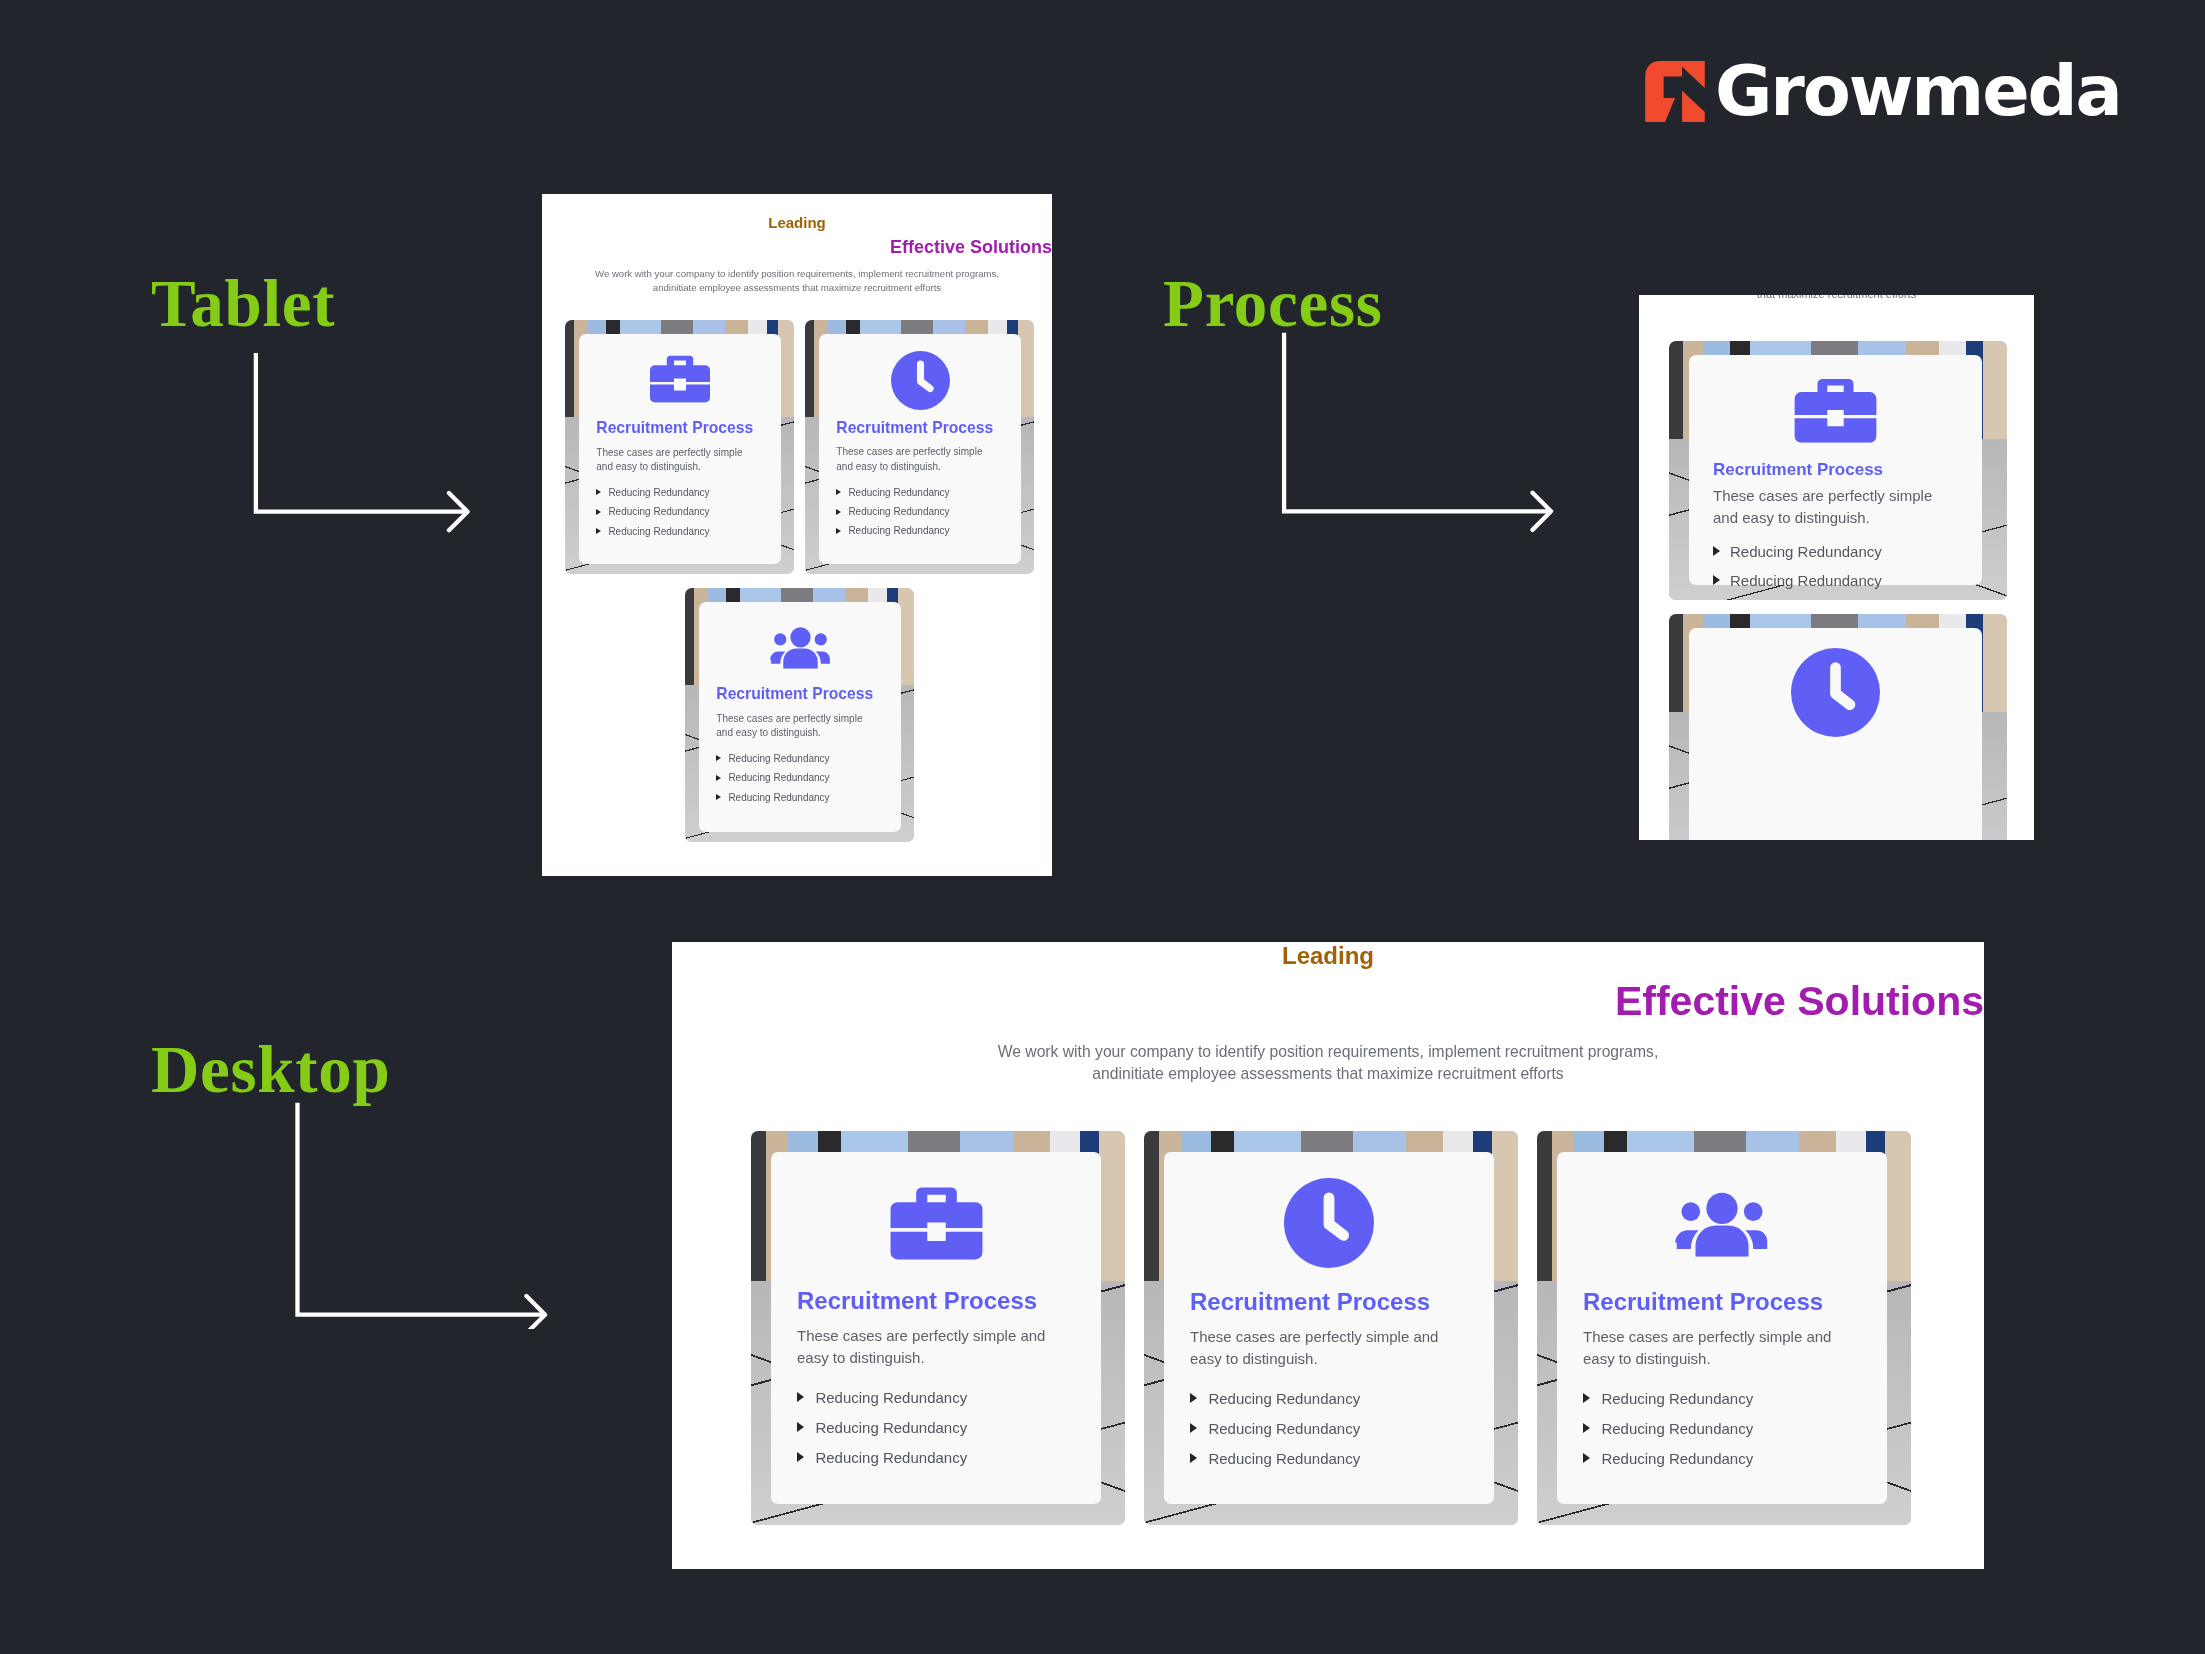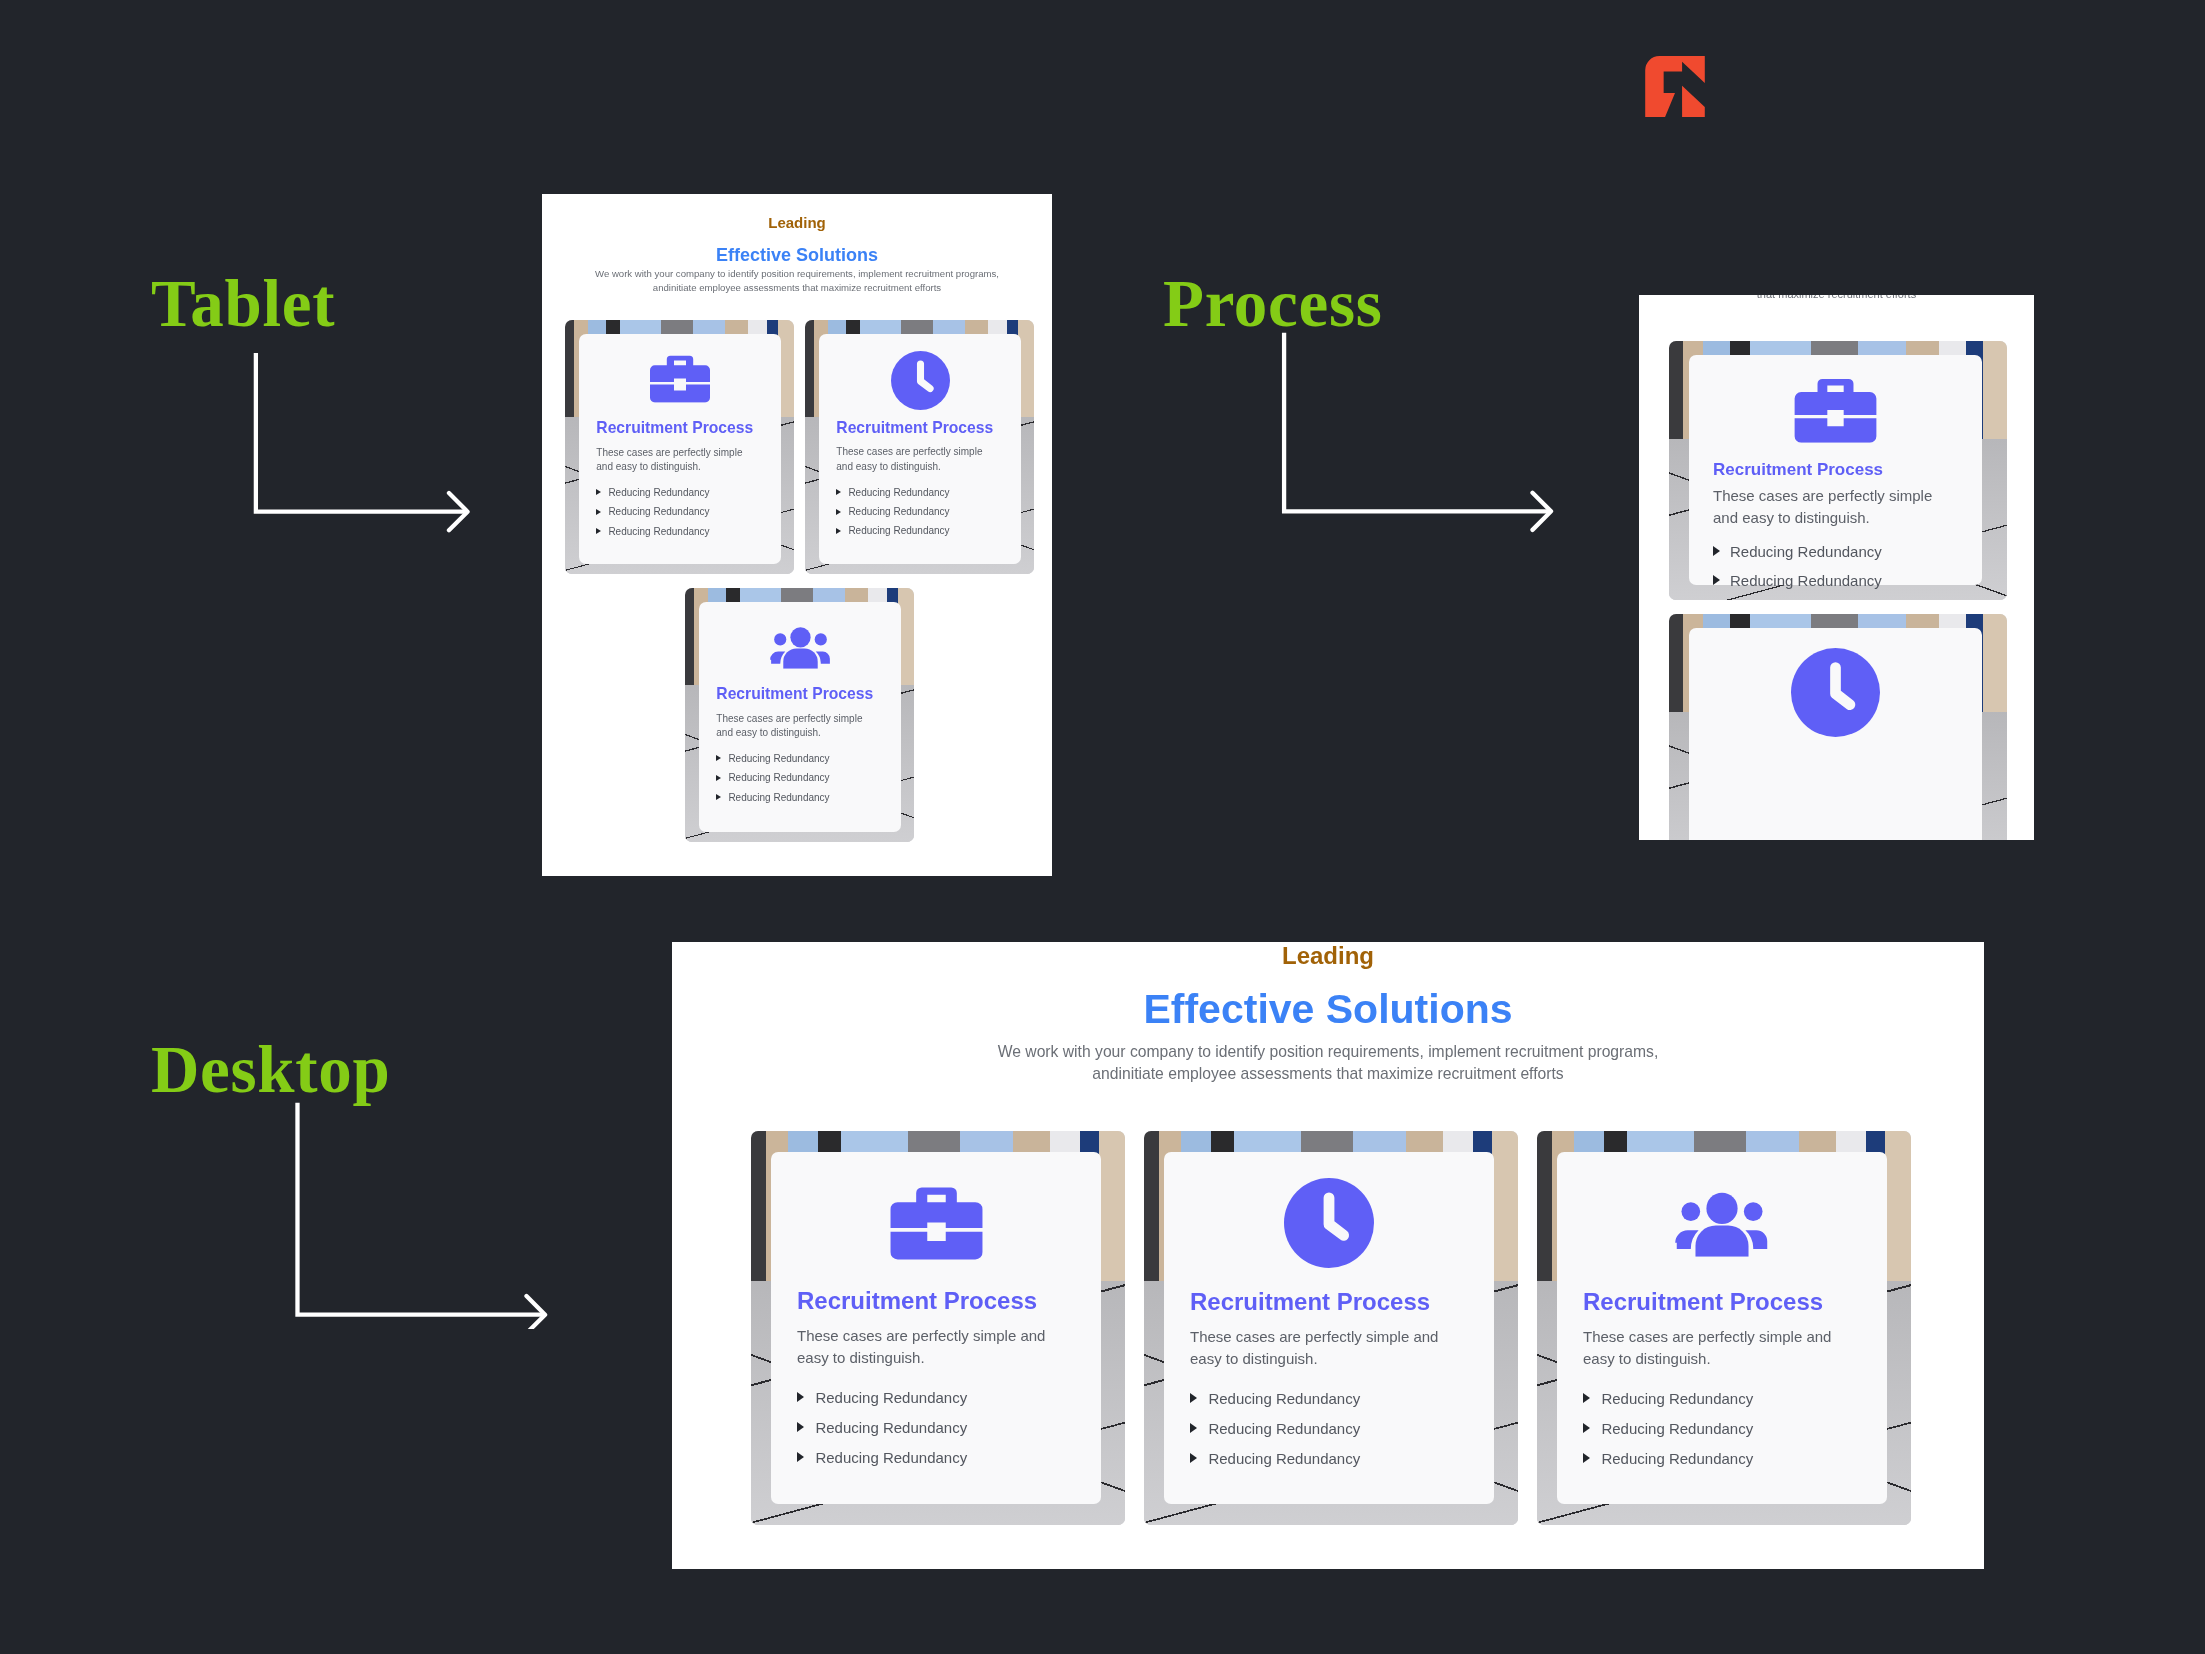--- a/index.html
+++ b/index.html
@@ -14,21 +14,21 @@
   .brand-name { font-family: "DejaVu Sans", sans-serif; font-weight: 700; font-size: 70px; letter-spacing: -2.1px; color: #ffffff; line-height: 1; }
 
   
   .label { font-family: Liberation Serif, serif; font-weight: 700; font-size: 67px; color: #84cc16; letter-spacing: 0.7px; line-height: 1; }
   .arrow { position: absolute; }
 
   
   .frame { background: #ffffff; overflow: hidden; position: absolute; }
 
   .kicker { color: #a16207; font-weight: 700; text-align: center; }
-  .title { color: #3b82f6; font-weight: 700; text-align: center; margin-top: 8px; }
+  .title { color: #a21caf; font-weight: 700; text-align: right; }
   .lede { color: #6b6f76; text-align: center; }
 
   .card { position: absolute; border-radius: 7.1px; overflow: hidden;
     background:
       linear-gradient(180deg, rgba(0,0,0,0) 0%, rgba(0,0,0,0) 40%, rgba(190,190,195,0.6) 100%),
       repeating-linear-gradient(160deg, #c9c9cc 0 29px, #bdbdc1 29px 31px, #cfcfd2 31px 64px),
       #c6c6c9;
     padding-left: 44px;
   }
   .card .photo-top { position: absolute; left: 0; right: 0; top: 0; height: 38%;
@@ -71,20 +71,21 @@
       <path d="M118 74V64a14 14 0 0 0-14-14H90a32 32 0 0 1 10 22v2z" fill="#5f5ff6"></path>
     </symbol>
   </defs>
 </svg>
 
 <div class="abs brand">
   <svg class="brand-mark" viewBox="0 0 84 86">
     <path d="M20 0h64v38L52 8v14H26v30h16L28 86H0V20A20 20 0 0 1 20 0z" fill="#f04a2f"></path>
     <path d="M52 42l32 30v14H52z" fill="#f04a2f"></path>
   </svg>
+  <span class="brand-name">Growmeda</span>
 </div>
 
 <div class="abs label" style="left:151px;top:270px;">Tablet</div>
 <svg class="arrow" style="left:243px;top:350px;" width="236" height="186" viewBox="0 0 330 260">
   <path d="M18 4 V226 H312" stroke="#fff" stroke-width="6" fill="none"></path>
   <path d="M288 200 L314 226 L288 252" stroke="#fff" stroke-width="6" fill="none" stroke-linecap="round" stroke-linejoin="round"></path>
 </svg>
 
 <div class="abs label" style="left:1163px;top:270px;">Process</div>
 <svg class="arrow" style="left:1271px;top:330px;" width="286" height="207" viewBox="0 0 400 290">

